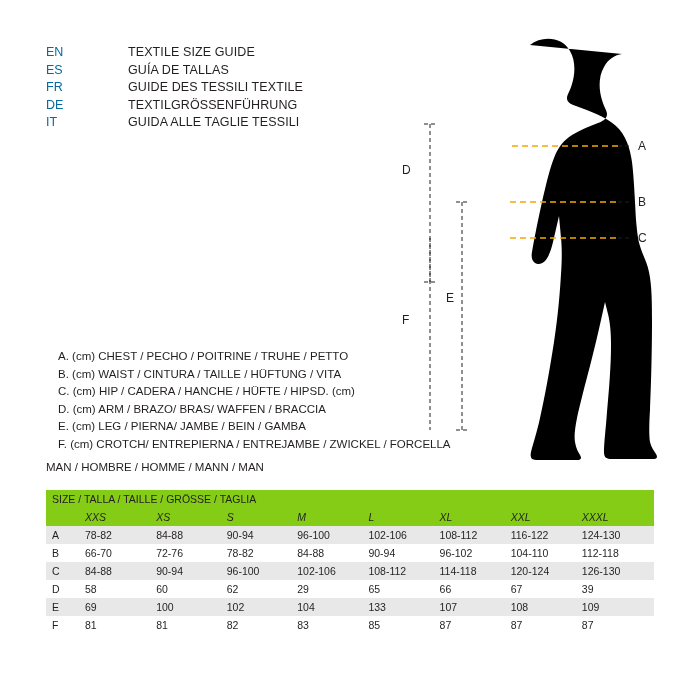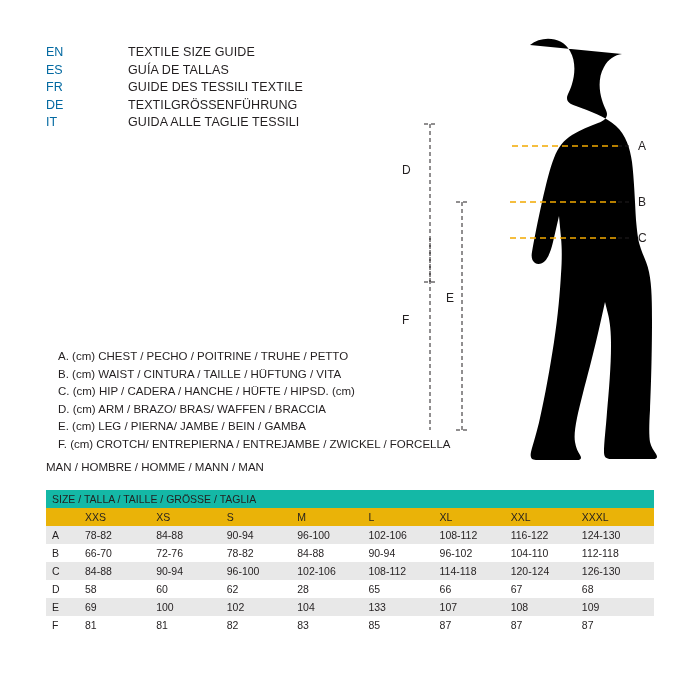--- a/index.html
+++ b/index.html
@@ -87,28 +87,29 @@
     color: #231f20;
   }
   table.size-table td, table.size-table th {
     text-align: left;
     padding: 0;
     height: 18px;
     vertical-align: middle;
     font-weight: normal;
   }
   .row-title td {
-    background: #14b8a6;
+    background: #84cc16;
     font-size: 10.5px;
     height: 19px;
   }
   .row-head td {
-    background: #eab308;
+    background: #84cc16;
     font-weight: bold;
     height: 19px;
+    font-style: italic;
   }
   .row-shade td { background: #e8e8e8; }
   .row-plain td { background: #ffffff; }
   .c-label { width: 38px; padding-left: 6px !important; }
   .c-val   { width: 81px; }
 </style>
 </head>
 <body>
 
 <div class="page">
@@ -290,25 +291,25 @@
           <td class="c-val">114-118</td>
           <td class="c-val">120-124</td>
           <td class="c-val">126-130</td>
         </tr>
 
         <tr class="row-plain">
           <td class="c-label">D</td>
           <td class="c-val">58</td>
           <td class="c-val">60</td>
           <td class="c-val">62</td>
-          <td class="c-val">28</td>
+          <td class="c-val">29</td>
           <td class="c-val">65</td>
           <td class="c-val">66</td>
           <td class="c-val">67</td>
-          <td class="c-val">68</td>
+          <td class="c-val">39</td>
         </tr>
 
         <tr class="row-shade">
           <td class="c-label">E</td>
           <td class="c-val">69</td>
           <td class="c-val">100</td>
           <td class="c-val">102</td>
           <td class="c-val">104</td>
           <td class="c-val">133</td>
           <td class="c-val">107</td>

